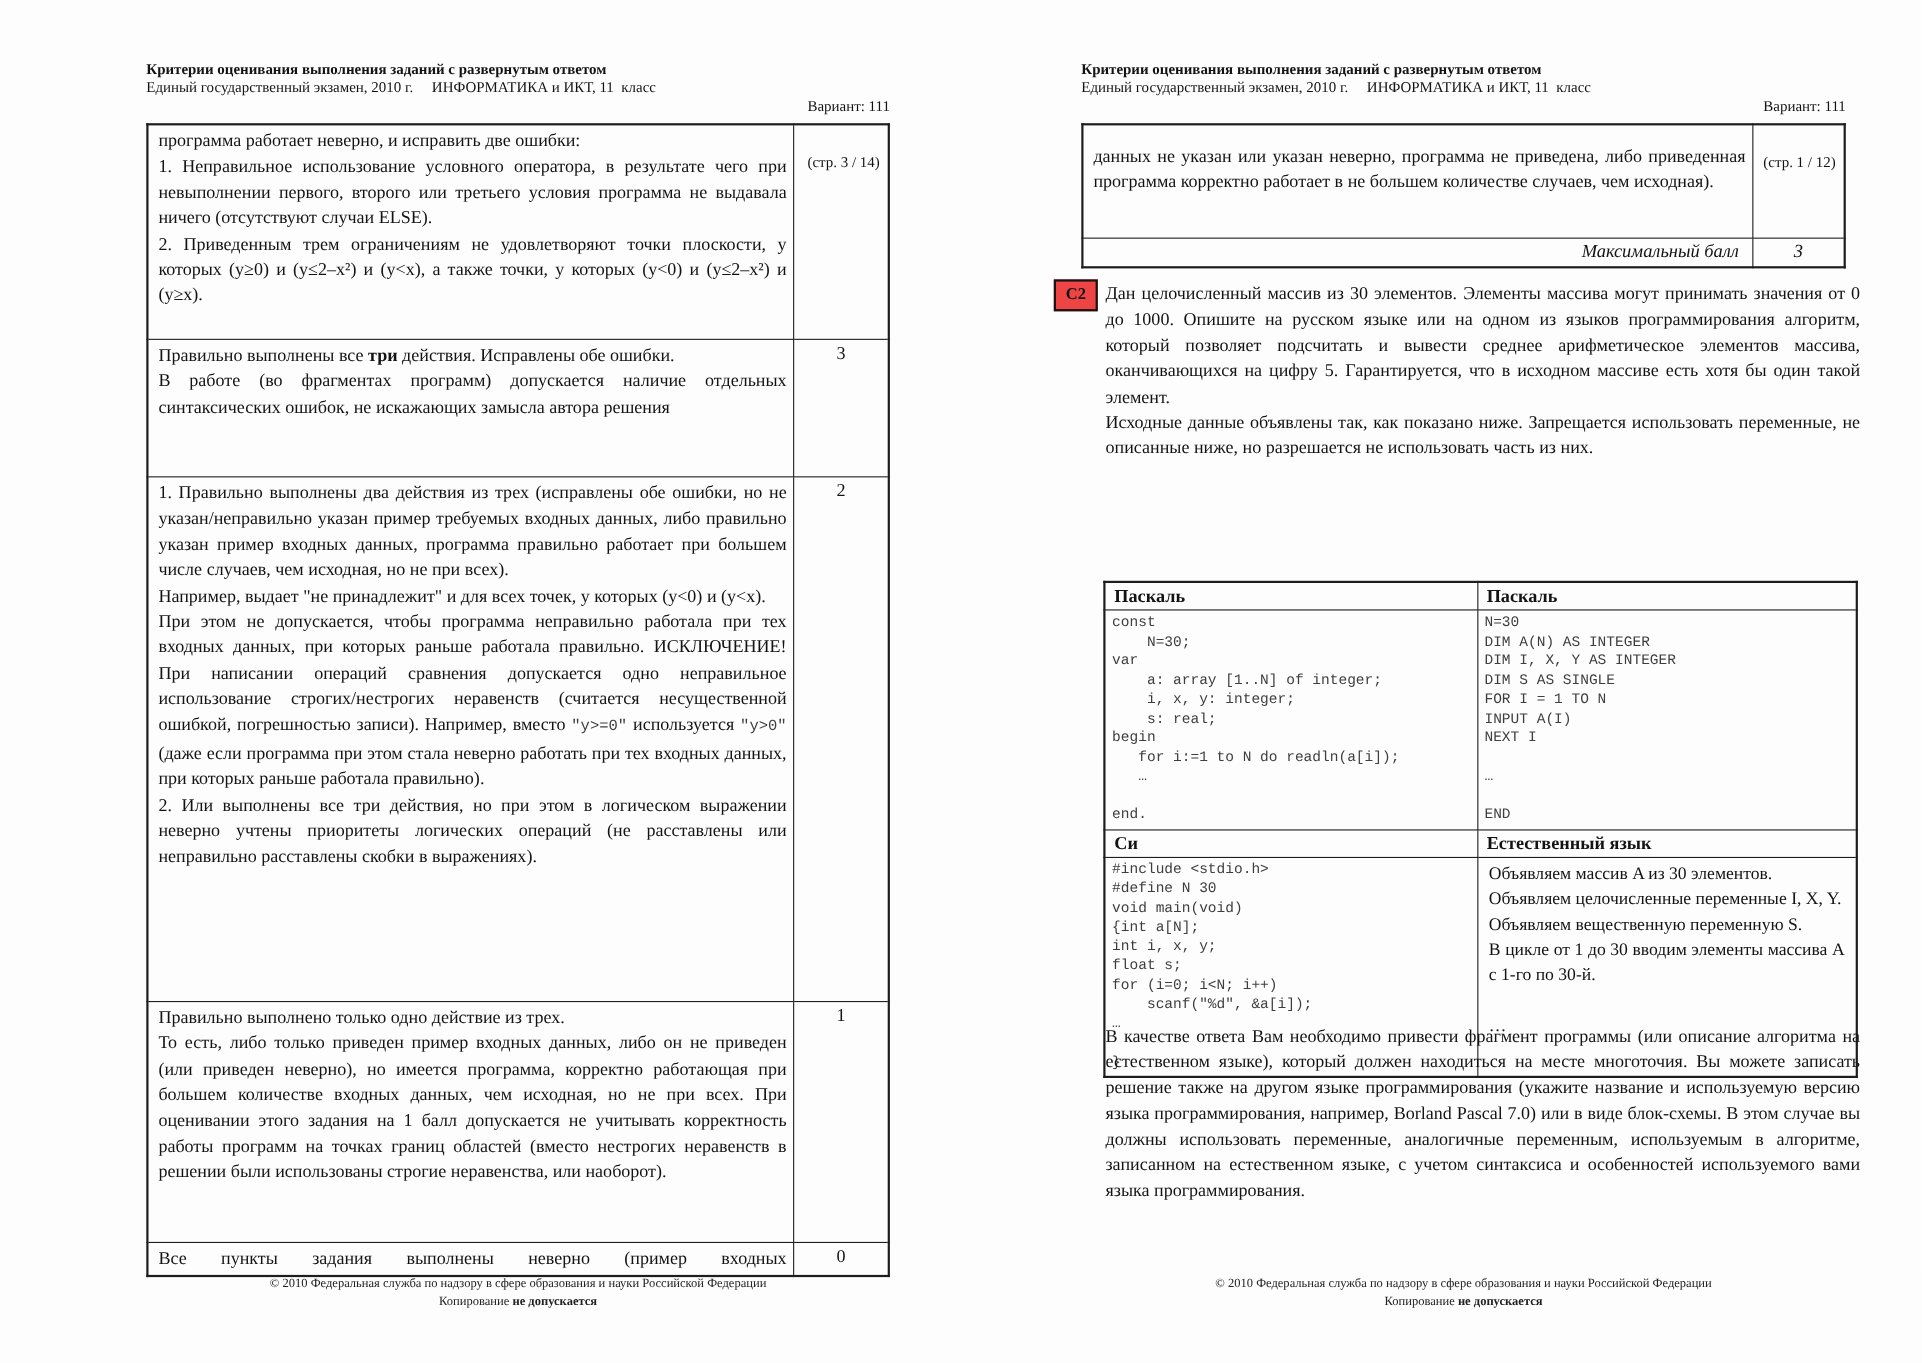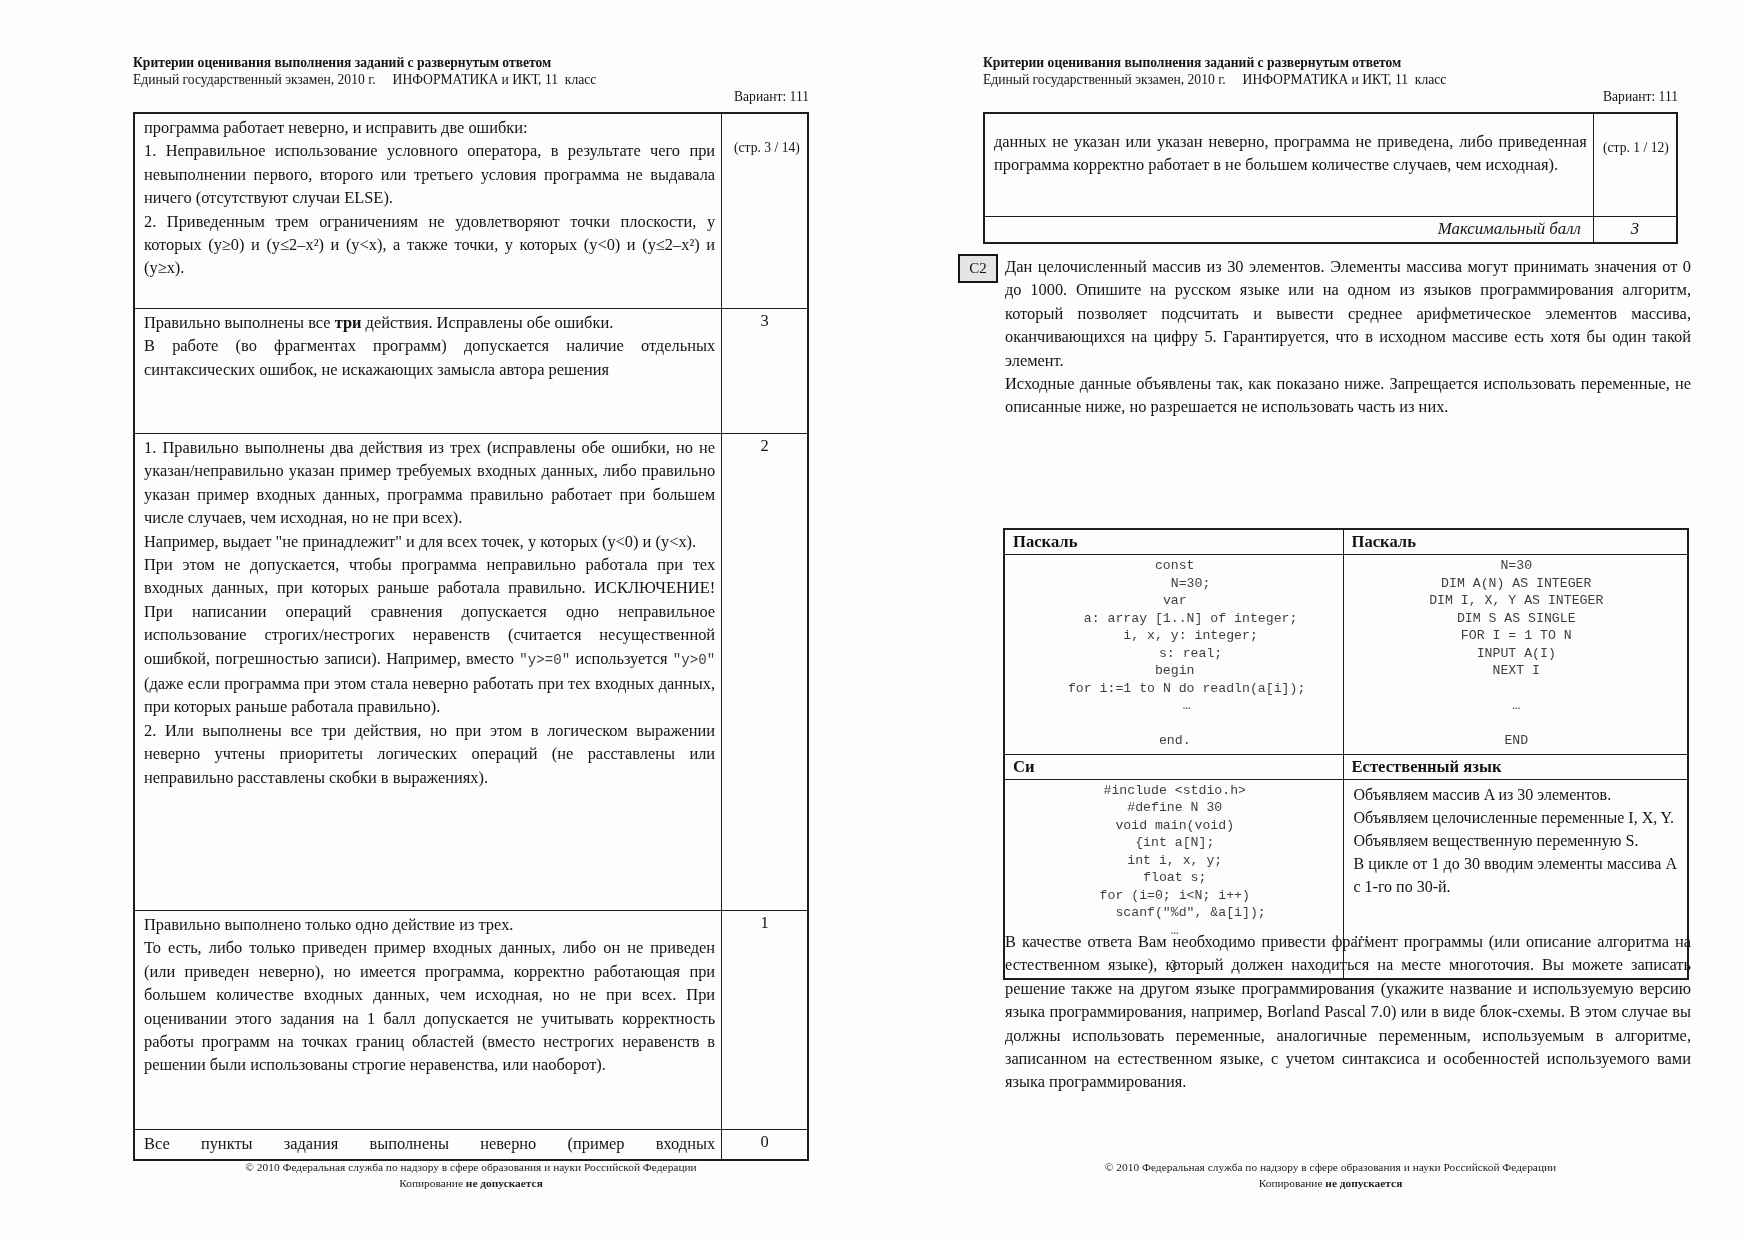--- a/index.html
+++ b/index.html
@@ -22,29 +22,29 @@
   .stretch-last{text-align-last:justify;}
 
   .cont{position:absolute;left:0;top:58px;width:695px;border:2px solid #1d1d1d;}
   .cont td{border:1.5px solid #1d1d1d;vertical-align:top;}
   .cont td.ctext{width:612px;font-size:16.4px;line-height:23.4px;text-align:justify;padding:16px 6px 4px 9px;height:82px;}
   .cont td.cscore{width:83px;text-align:center;font-size:16.5px;padding-top:2px;}
   .cont td.maxlbl{font-style:italic;text-align:right;padding:2px 12px 3px 6px;font-size:16.8px;height:auto;}
   .cont td.maxval{font-style:italic;text-align:center;font-size:16.8px;padding-top:2px;}
 
   .task-label{position:absolute;left:-25px;top:200px;width:36px;height:25px;border:2px solid #161616;
-    display:flex;align-items:center;justify-content:center;font-weight:normal;font-size:15px;background:#e5e5e5;}
+    display:flex;align-items:center;justify-content:center;font-weight:bold;font-size:15px;background:#ef4444;}
   .task-text{position:absolute;left:22px;top:201px;width:686px;font-size:16.4px;line-height:23.4px;text-align:justify;}
 
   .code-table{position:absolute;left:20px;top:436px;width:684px;border:2px solid #1d1d1d;table-layout:fixed;margin-top:38px;}
   .code-table td{border:1.5px solid #1d1d1d;vertical-align:top;}
   .code-table col.c1{width:339px;}
   .code-table col.c2{width:345px;}
   .code-table td.hdr{font-weight:bold;font-size:16.6px;line-height:21px;padding:1px 8px 2px 8px;}
-  .code-table td.code{padding:2px 4px 4px 6px;text-align:center;}
+  .code-table td.code{padding:2px 4px 4px 6px;}
   .code-table pre{margin:0;font-family:"Liberation Mono","DejaVu Sans Mono",monospace;font-size:13.2px;line-height:17.5px;color:#3e3e3e;}
   .code-table td.nat{font-size:16px;line-height:23px;text-align:justify;padding:3px 10px 4px 10px;}
 
   .closing{position:absolute;left:22px;top:876px;width:686px;font-size:16.4px;line-height:23.4px;text-align:justify;}
 
   .doc-footer{position:absolute;top:1106px;left:0;width:100%;text-align:center;font-size:11.4px;line-height:15.5px;color:#222;}
 
   .mono{font-family:"Liberation Mono","DejaVu Sans Mono",monospace;font-size:0.86em;color:#3e3e3e;}
 </style>
 </head>

